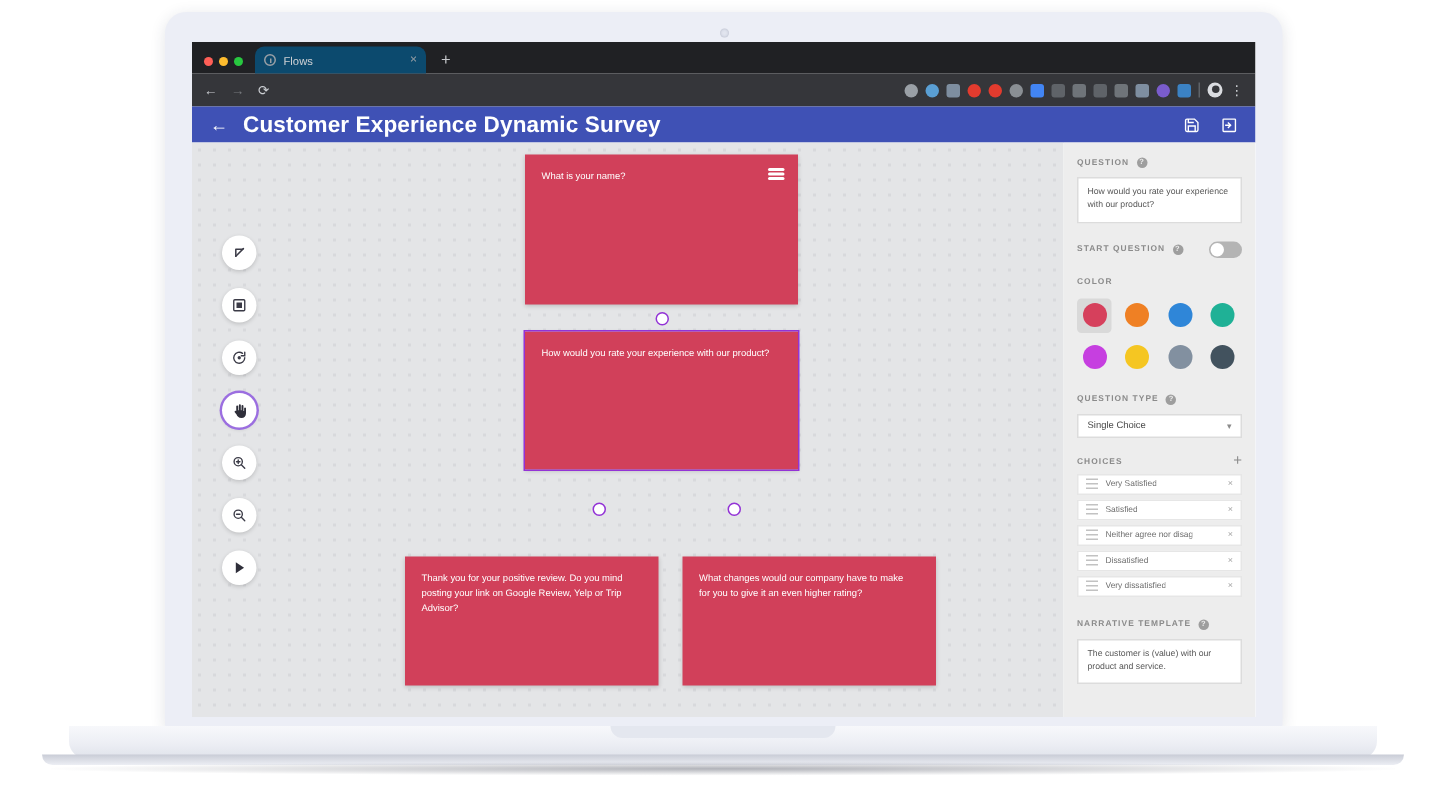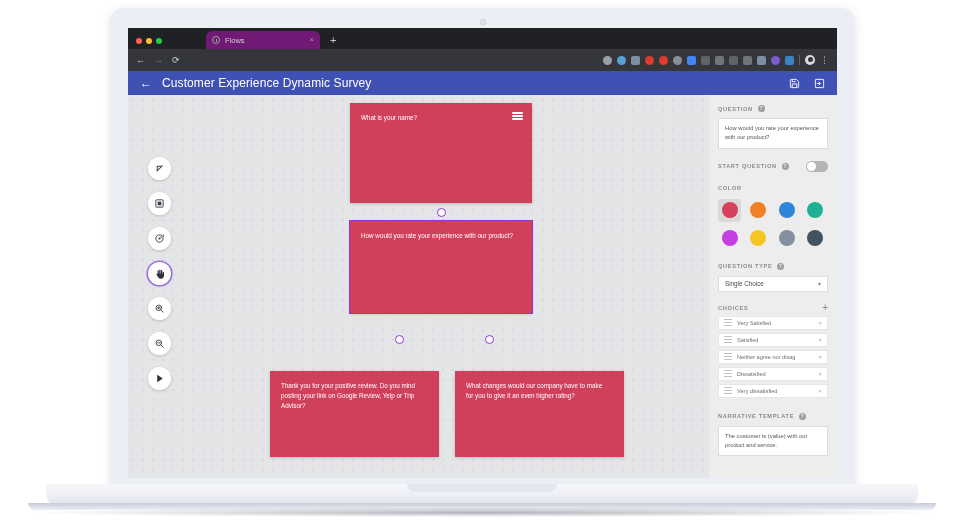--- a/index.html
+++ b/index.html
@@ -64,24 +64,24 @@
 
   .tabbar {
     height: 21px; background: #202124;
     display: flex; align-items: flex-end; padding-left: 8px;
     position: relative;
   }
   .lights { display:flex; gap:4px; align-items:center; padding-bottom:5px; margin-right: 8px; }
   .lights i { width:6px; height:6px; border-radius:50%; display:block; }
   .lt-r { background:#ff5f57; } .lt-y { background:#febc2e; } .lt-g { background:#28c840; }
   .tab {
-    background:#701a75; height:18px; width:114px;
+    background:#0c4a6e; height:18px; width:114px;
     border-radius: 6px 6px 0 0;
     display:flex; align-items:center; gap:5px; padding: 0 6px;
-    color:#cfd1d4; font-size:7.5px;margin-left:36px;
+    color:#cfd1d4; font-size:7.5px;
   }
   .tab-fav {
     width:8px; height:8px; border-radius:50%;
     border:1px solid #9aa0a6; flex:0 0 auto; position:relative;
   }
   .tab-fav:after{
     content:""; position:absolute; left:3px; top:1.5px;
     width:1px; height:3px; background:#9aa0a6;
   }
   .tab-title { flex:1; white-space:nowrap; overflow:hidden; }
@@ -121,21 +121,21 @@
   }
   .kebab { color:#cdd0d4; font-size:9px; letter-spacing:0; line-height:1; }
 
   
   .app-header {
     height: 24px; background:#3f51b5;
     display:flex; align-items:center; padding: 0 12px;
     color:#fff;
   }
   .back-arrow { font-size:12px; margin-right:10px; line-height:1; }
-  .app-title { font-size:12px; font-weight:400; letter-spacing:.1px; }
+  .app-title { font-size:15px; font-weight:700; letter-spacing:.1px; }
   .hdr-actions { margin-left:auto; display:flex; gap:14px; align-items:center; }
   .hdr-ic svg { display:block; }
 
   
   .app-body { display:flex; height: calc(450px - 21px - 22px - 24px); }
 
   .canvas {
     position:relative; flex:1;
     background-color:#e4e5e7;
     background-image: radial-gradient(#d8d9dc 1px, transparent 1px);

